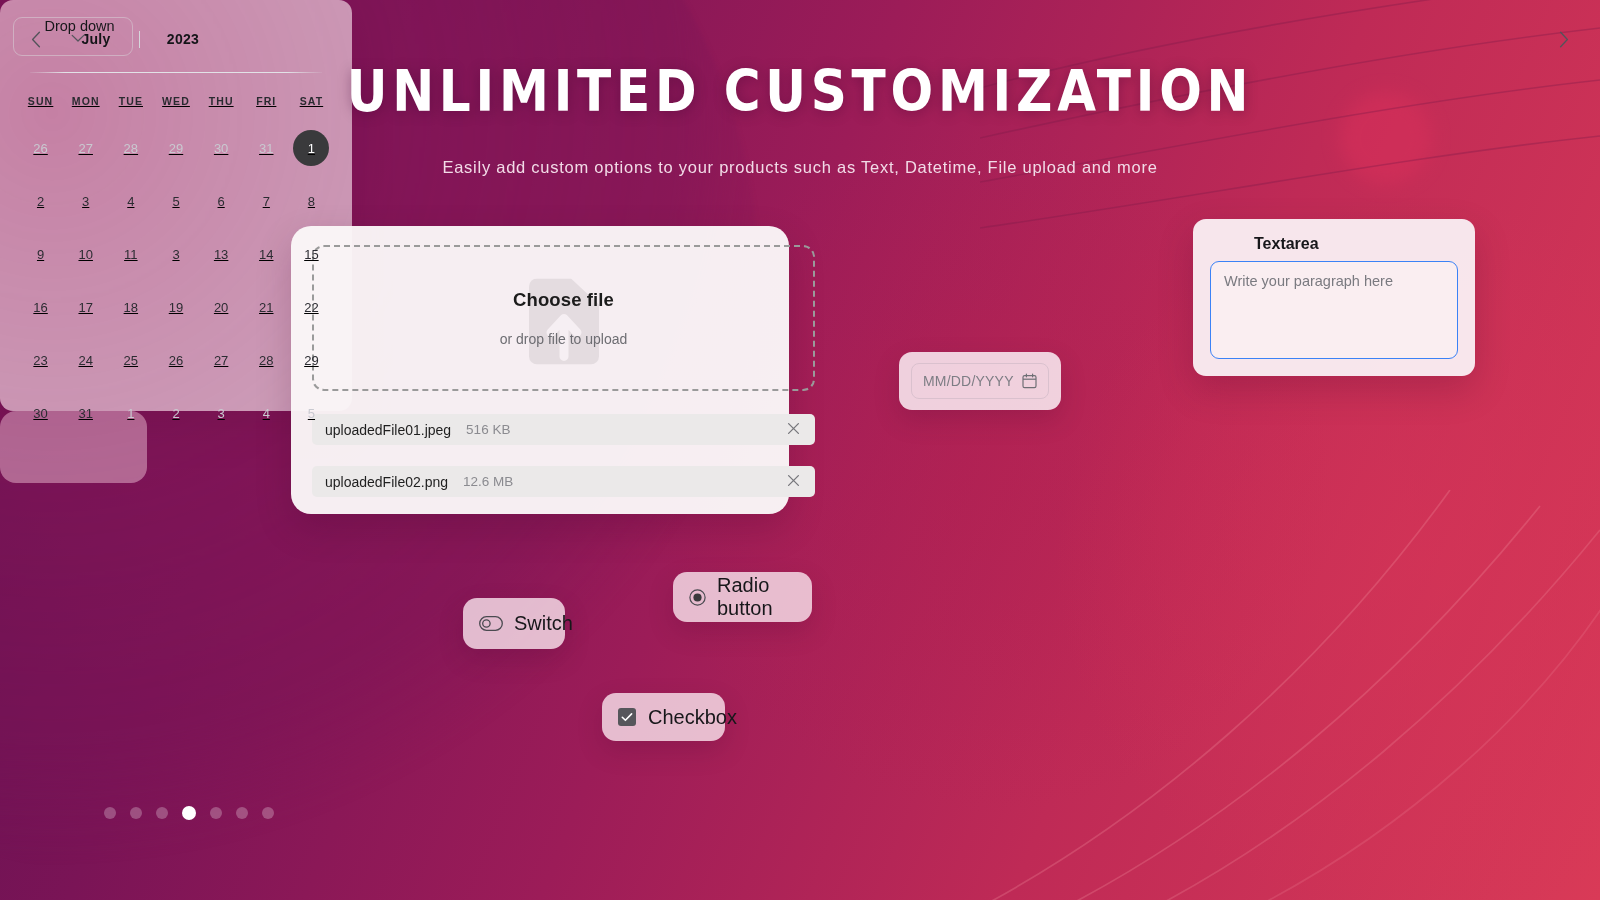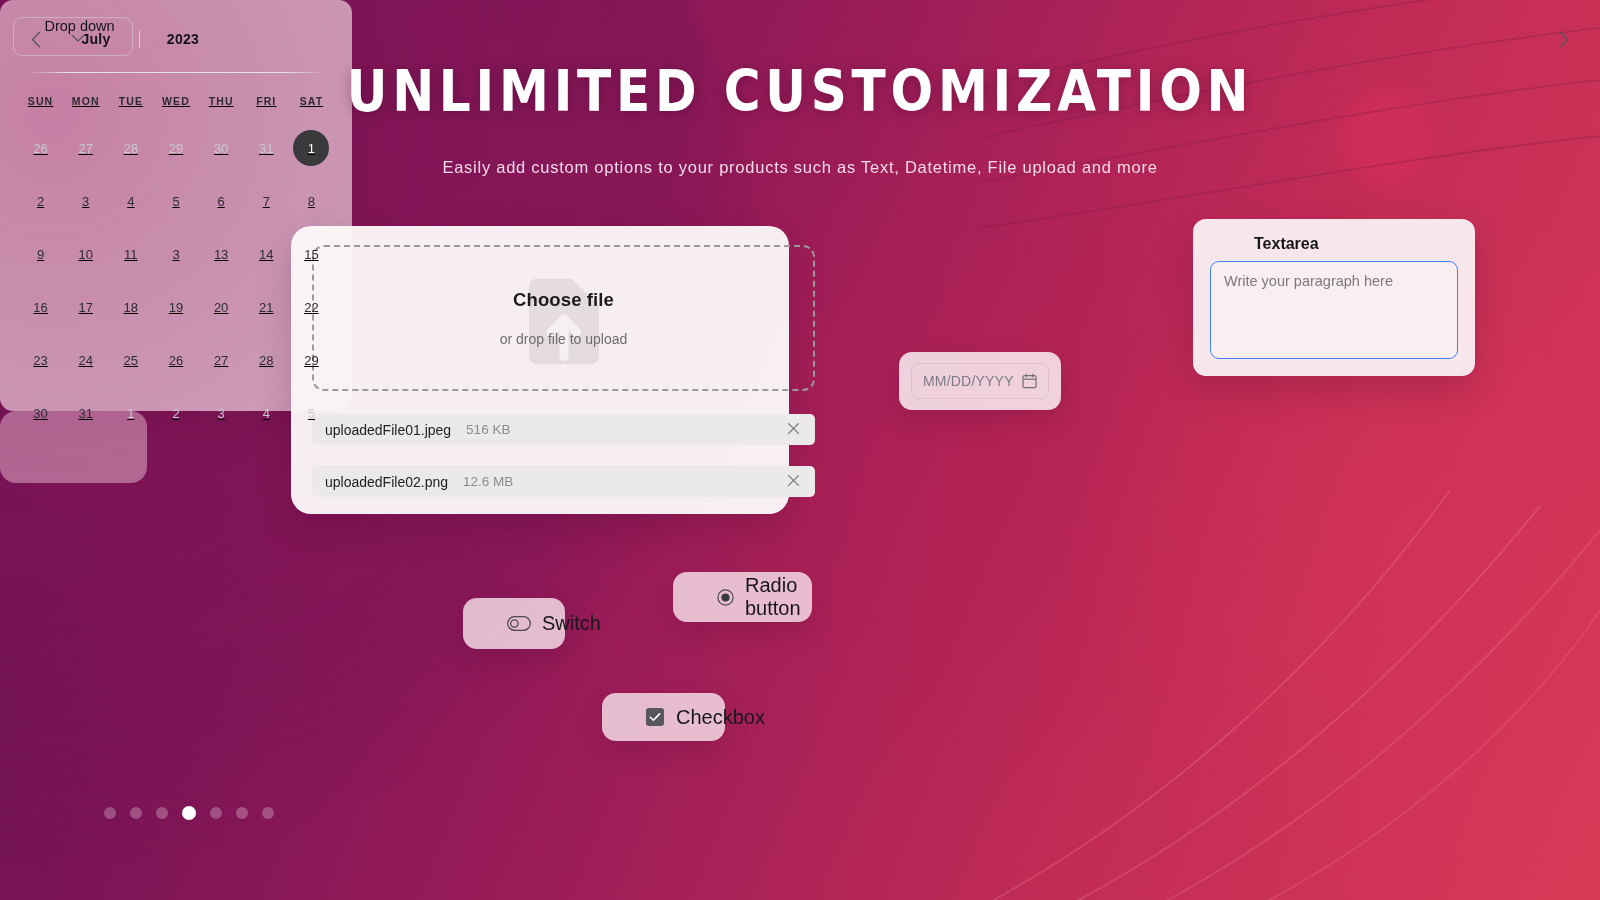--- a/index.html
+++ b/index.html
@@ -101,21 +101,20 @@
     border-radius: 16px;
     box-shadow: 0 14px 36px rgba(60,6,40,0.20);
   }
   .chip {
     position: absolute;
     display: flex;
     align-items: center;
     border-radius: 14px;
     background: rgba(249,229,238,0.80);
     box-shadow: 0 10px 26px rgba(60,6,40,0.17);
-    padding-left: 28px;
   }
 
   
   #file-card {
     left: 291px; top: 226px;
     width: 498px; height: 288px;
     border-radius: 20px;
     background: rgba(250,246,247,0.97);
   }
   #dropzone {

